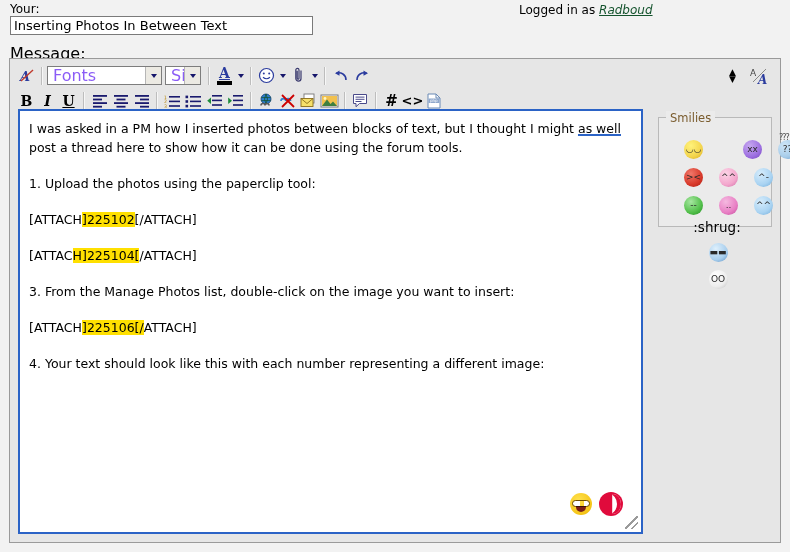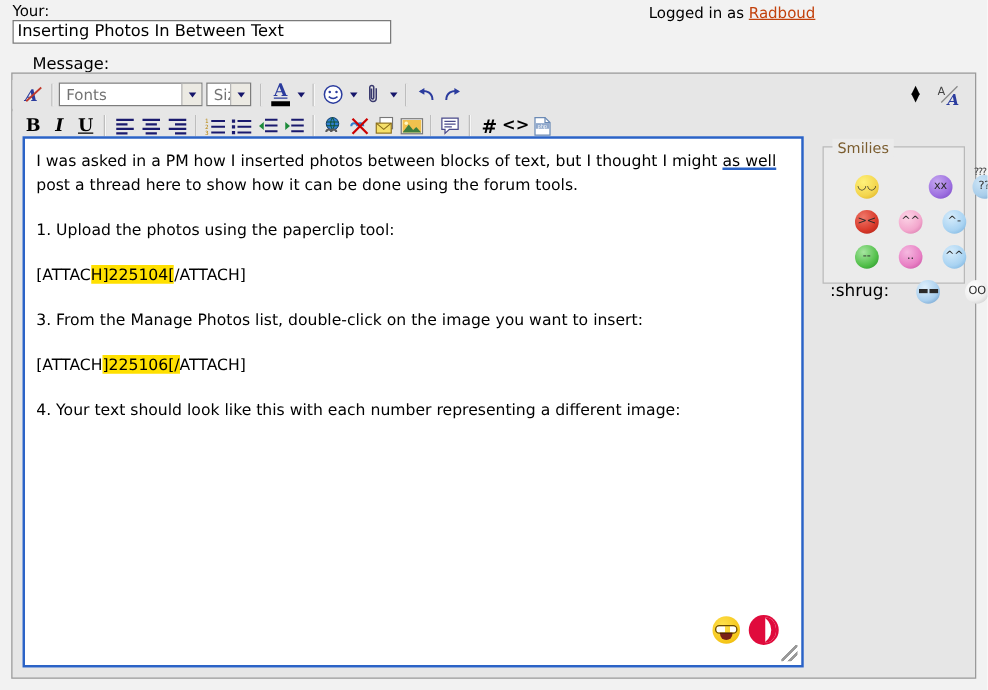--- a/index.html
+++ b/index.html
@@ -42,28 +42,29 @@
     padding: 1px 3px;
     color: #000;
   }
   #login-status {
     position: absolute;
     left: 519px; top: 3px;
     font-size: 12px;
     white-space: nowrap;
   }
   #login-status .user-link {
-    color: #c2410c;
+    color: #14532d;
     text-decoration: underline;
     cursor: pointer;
+    font-style: italic;
   }
   #message-label {
     position: absolute;
-    left: 26px; top: 44px;
-    font-size: 13px;
+    left: 10px; top: 44px;
+    font-size: 16px;
   }
 
   
   #editor-frame {
     position: absolute;
     left: 9px; top: 58px;
     width: 772px;
     height: 485px;
     box-sizing: border-box;
     border: 1px solid #9a9a9a;
@@ -121,22 +122,22 @@
     border: 1px solid #7d7d7d;
     background: #ffffff;
     display: flex;
     align-items: center;
     cursor: pointer;
     margin-right: 3px;
   }
   .combo .combo-text {
     flex: 1;
     padding-left: 5px;
-    font-size: 12px;
-    color: #737373;
+    font-size: 16px;
+    color: #8b5cf6;
     white-space: nowrap;
     overflow: hidden;
   }
   .combo .combo-btn {
     width: 15px;
     height: 17px;
     background: #eceae3;
     border-left: 1px solid #b6b6b6;
     display: flex;
     align-items: center;
@@ -309,21 +310,21 @@
   .smiley .eyes { font-size: 9px; }
   .smiley-qmark {
     position: absolute; top: -6px; left: 1px;
     font-size: 8px; color: #4a4a4a; letter-spacing: -1px;
   }
   #shrug-text {
     font-size: 13.5px;
     color: #000;
     margin-right: 2px;
   }
-  .shrug-row { padding-left: 6px; gap: 20px; }
+  .shrug-row { padding-left: 6px; gap: 8px; flex-direction: column; }
 </style>
 </head>
 <body>
 
 <div id="top-area">
   <div id="title-label">Your:</div>
   <input id="title-input" type="text" value="Inserting Photos In Between Text" style="">
   <div id="login-status">
     <span>Logged in as </span><span class="user-link">Radboud</span>
   </div>
@@ -563,20 +564,21 @@
       </svg>
     </div>
   </div>
 
   <div id="body-area">
 
     <div id="message-box">
       <div id="message-content">
           <p><span>I was asked in a PM how I inserted photos between blocks of text, but I thought I might </span><span class="spell-blue">as well</span><span> post a thread here to show how it can be done using the forum tools.</span></p>
           <p><span>1. Upload the photos using the paperclip tool:</span></p>
+          <p><span>[ATTACH</span><span class="hl">]225102</span><span>[/ATTACH]</span></p>
           <p><span>[ATTAC</span><span class="hl">H]225104[</span><span>/ATTACH]</span></p>
           <p><span>3. From the Manage Photos list, double-click on the image you want to insert:</span></p>
           <p><span>[ATTACH</span><span class="hl">]225106[/</span><span>ATTACH]</span></p>
           <p><span>4. Your text should look like this </span><span class="spell-red">with</span><span> each number representing a different image:</span></p>
         </div>
 
       <div id="editor-emojis">
         <div class="emoji-nerd"></div>
         <div class="emoji-moon"></div>
       </div>

